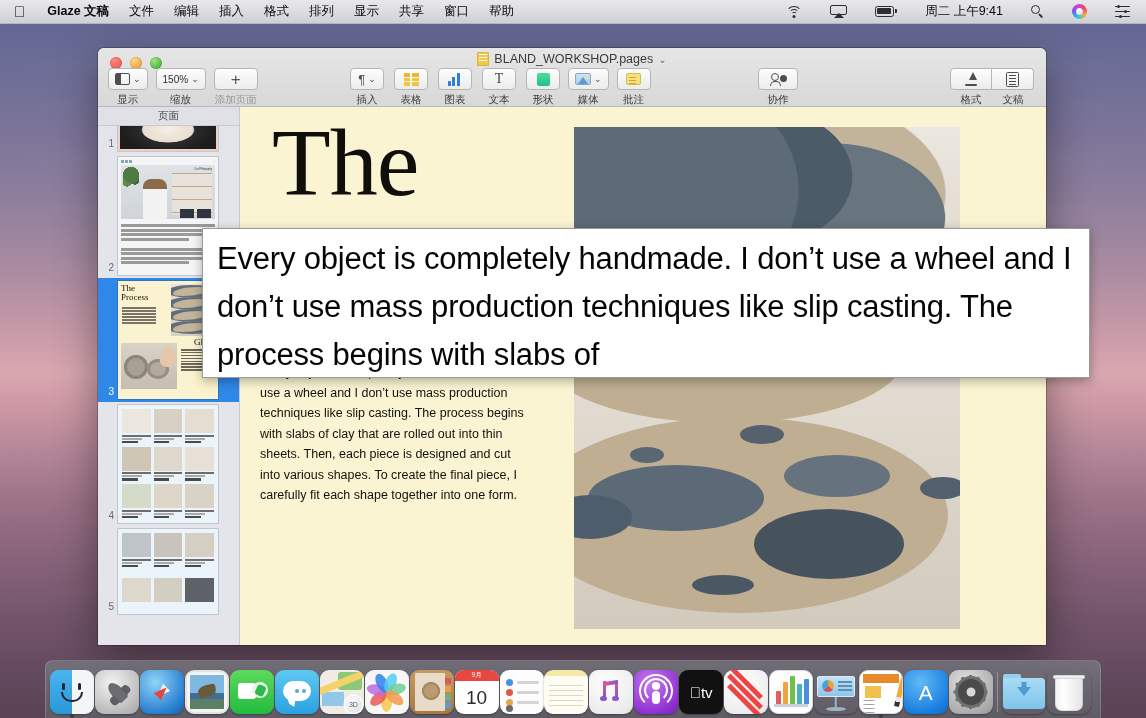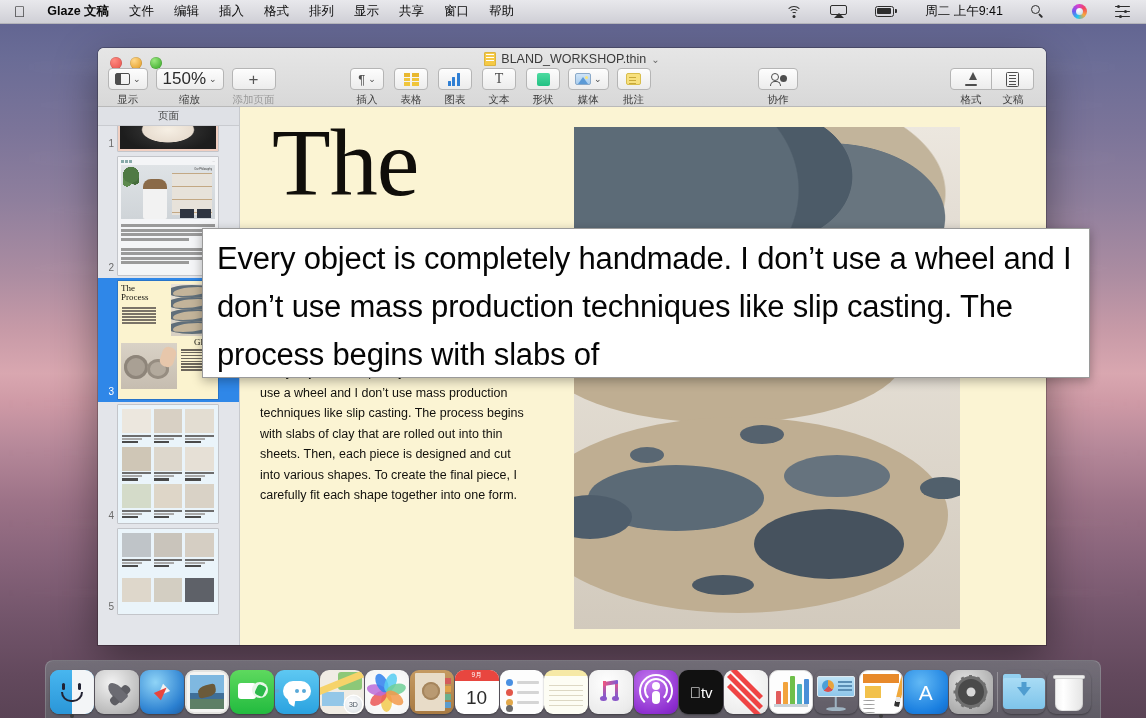--- a/index.html
+++ b/index.html
@@ -130,21 +130,21 @@
   .tbtn{ display:flex; flex-direction:column; align-items:center; width:auto; min-width:38px; }
   .tbtn .box{
     height:22px; min-width:34px; padding:0 6px;
     background:linear-gradient(180deg,#fdfdfd,#ececec);
     border:1px solid #b5b5b5; border-radius:4px;
     display:flex; align-items:center; justify-content:center; gap:3px;
     box-shadow:0 1px 0 rgba(255,255,255,.6) inset;
   }
   .tbtn .lbl{ font-size:10.5px; color:#3c3c3c; margin-top:3px; white-space:nowrap; }
   .tbtn .lbl.dim{ color:#9a9a9a; }
-  .tbtn .pct{ font-size:17px; color:#2b2b2b; }
+  .tbtn .pct{ font-size:10px; color:#2b2b2b; }
   .cv{ font-size:9px; color:#4a4a4a; }
 
   
   .g-view{ width:15px; height:12px; border:1.4px solid #4e4e4e; border-radius:2px; position:relative; }
   .g-view::before{ content:""; position:absolute; left:0; top:0; bottom:0; width:5px; background:#4e4e4e; }
   .g-plus{ font-size:17px; color:#555; line-height:1; font-weight:300; }
   .g-para{ font-size:13px; color:#4e4e4e; line-height:1; }
   .g-table{ width:15px; height:13px; display:grid; grid-template-columns:1fr 1fr; grid-template-rows:4px 1fr 1fr; gap:1.2px; }
   .g-table span{ background:#f0c53c; }
   .g-table span:nth-child(1),.g-table span:nth-child(2){ background:#e8b830; }
@@ -528,21 +528,21 @@
 
   <div id="toolbar">
     <div class="traffic">
       <div class="tl red"></div>
       <div class="tl yel"></div>
       <div class="tl grn"></div>
     </div>
 
     <div class="doctitle">
       <span class="doc-ic"></span>
-      <span>BLAND_WORKSHOP.thin</span>
+      <span>BLAND_WORKSHOP.pages</span>
       <span class="chev">⌄</span>
     </div>
 
     <div class="tgroup" style="left:10px; gap:8px;">
       <div class="tbtn">
         <div class="box">
             <span class="g-view"></span>
             <span class="cv">⌄</span>
           </div>
         <div class="lbl">显示</div>

